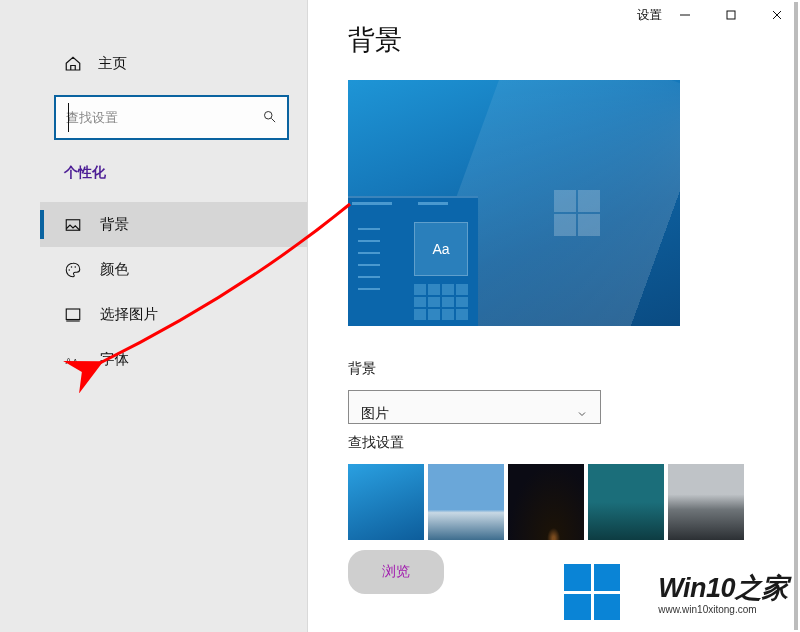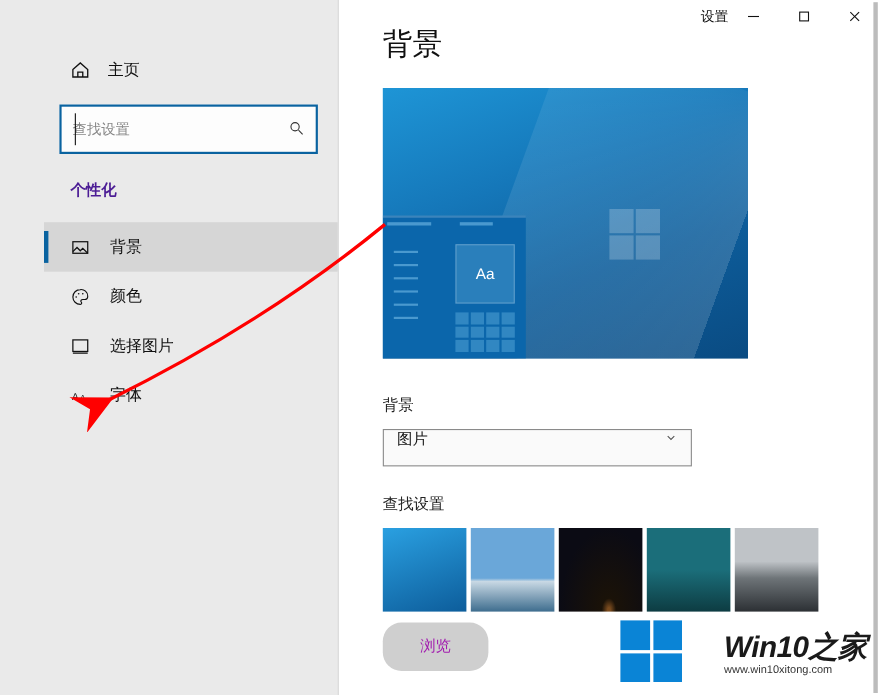--- a/index.html
+++ b/index.html
@@ -232,31 +232,31 @@
     }
     .preview-window .grid div {
       background: #3187c2;
     }
     .field-label {
       font-size: 14px;
       color: #222;
       margin-bottom: 12px;
     }
     .dropdown {
-      width: 281px;
+      width: 253px;
       height: 34px;
       border: 1px solid #8a8a8a;
       background: #fafafa;
       display: flex;
-      align-items: flex-start;
+      align-items: flex-end;
       justify-content: space-between;
       padding: 0 12px;
       font-size: 14px;
       color: #111;
-      margin-bottom: 26px;
+      margin-bottom: 10px;
     }
     .chev { color: #555; }
     .thumbs {
       display: flex;
       gap: 4px;
       margin-bottom: 10px;
     }
     .thumb {
       width: 76px;
       height: 76px;

